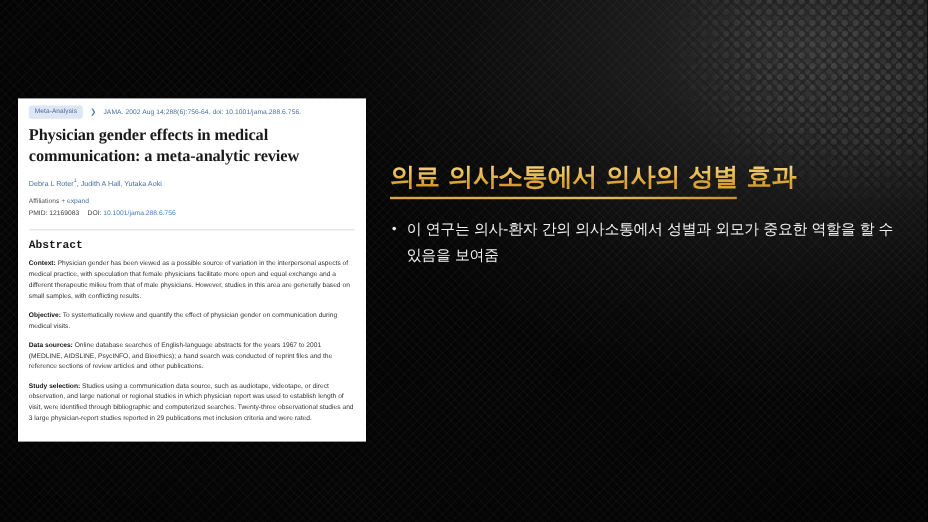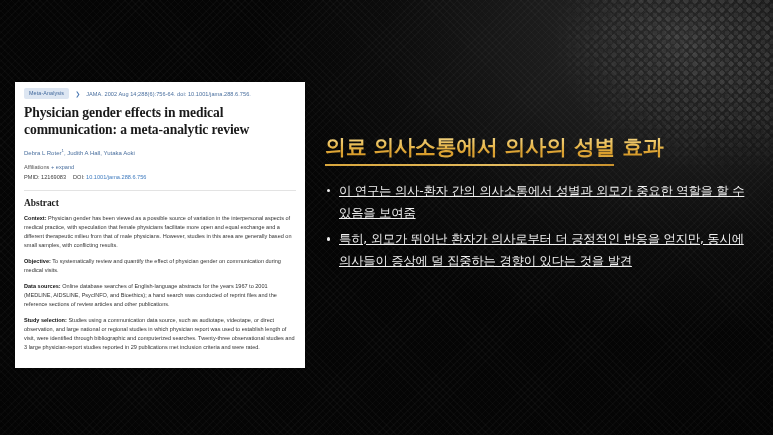--- a/index.html
+++ b/index.html
@@ -150,21 +150,21 @@
   .ids .doi-link { color: #3f7bbf; }
   .ids .gap { display: inline-block; width: 7px; }
 
   .hr {
     border: 0;
     border-top: 1px solid #e3e3e3;
     margin: 0 0 7px 0;
   }
 
   .abs-head {
-    font-family: Liberation Serif, serif;
+    font-family: Liberation Mono, monospace;
     font-weight: 700;
     color: #1a1a1a;
     font-size: 9.4px;
     margin: 0 0 6px 0;
   }
 
   .abs-p {
     font-size: 5.55px;
     line-height: 1.62;
     color: #333333;
@@ -213,21 +213,20 @@
   .bullet {
     position: relative;
     padding-left: 14px;
     margin-bottom: 4px;
     font-family: "DejaVu Sans", sans-serif;
     font-size: 12.4px;
     line-height: 1.78;
     color: #f2f2f2;
     letter-spacing: -0.25px;
     word-break: keep-all;
-    text-decoration: underline;
   }
   .bullet::before {
     content: "";
     position: absolute;
     left: 2px;
     top: 9.5px;
     width: 3.2px;
     height: 3.2px;
     border-radius: 50%;
     background: #ededed;
@@ -275,17 +274,16 @@
 
     </div>
   </div>
 
   <div id="right-pane">
     <div class="ko-title">의료 의사소통에서 의사의 성별 효과</div>
     <div class="title-underline"></div>
 
     <ul class="bullets">
       <li class="bullet">이 연구는 의사-환자 간의 의사소통에서 성별과 외모가 중요한 역할을 할 수 있음을 보여줌</li>
-      <li class="bullet">특히, 외모가 뛰어난 환자가 의사로부터 더 긍정적인 반응을 얻지만, 동시에 의사들이 증상에 덜 집중하는 경향이 있다는 것을 발견</li>
     </ul>
   </div>
 
 </div>
 
 </body></html>

